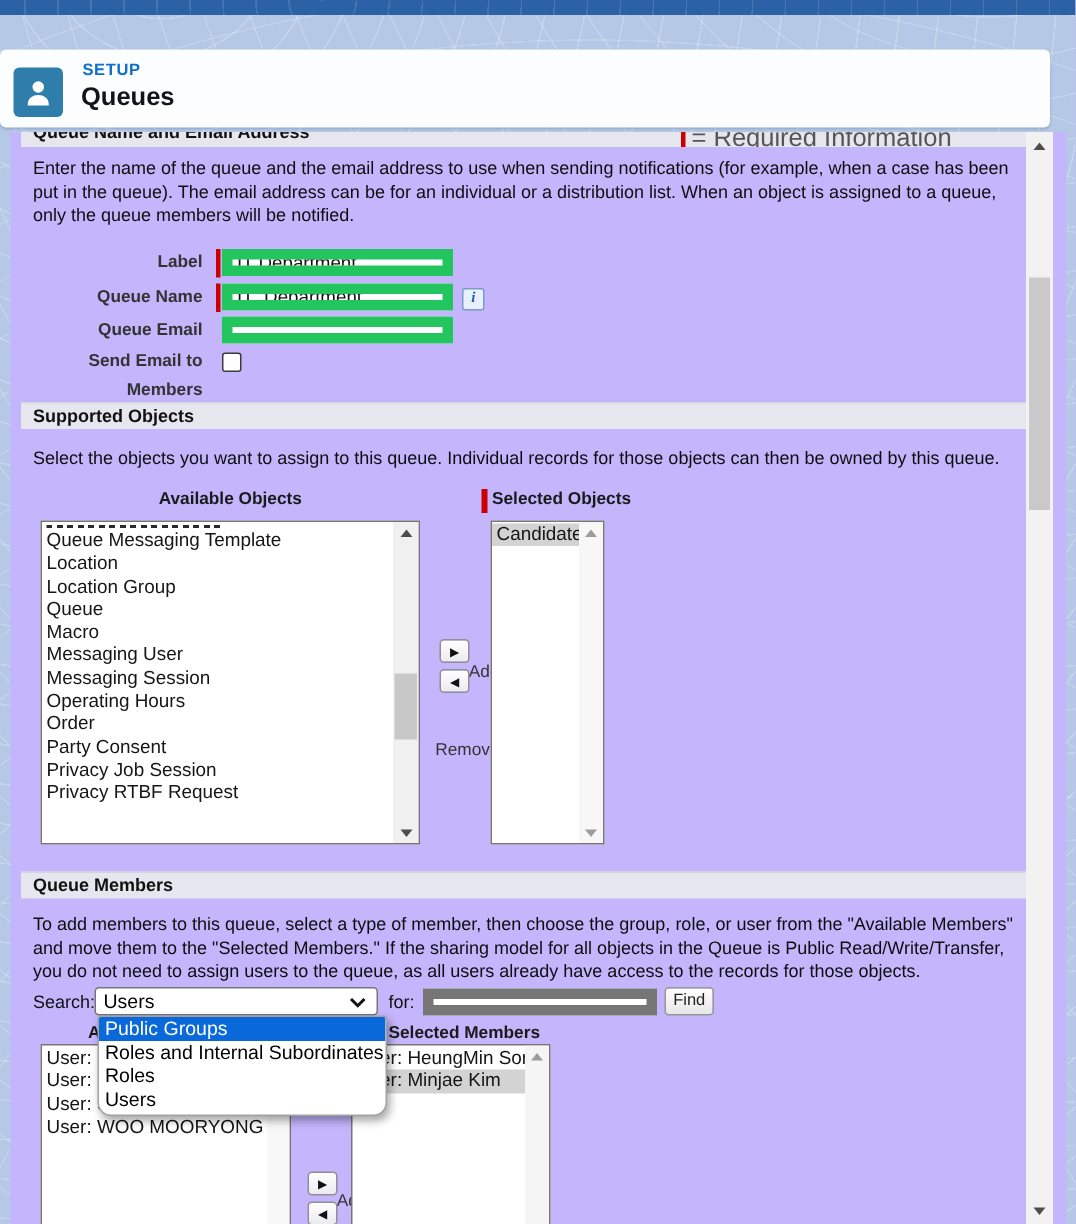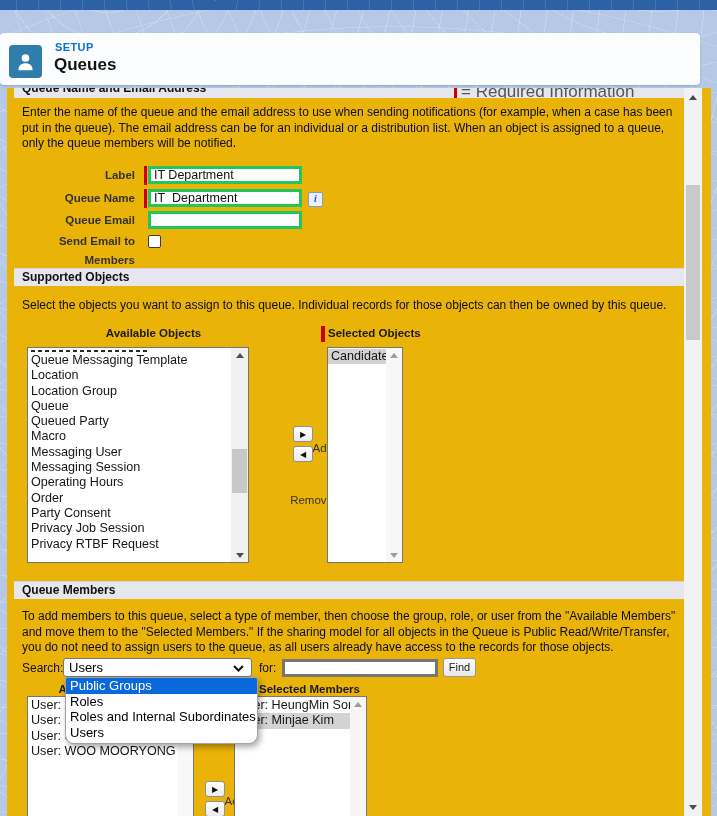--- a/index.html
+++ b/index.html
@@ -15,34 +15,34 @@
   .topbar{position:absolute;left:0;top:0;width:717px;height:10px;background:#2b62a6;
     background-image:repeating-radial-gradient(circle at 30% 0, rgba(255,255,255,.12) 0 1px, transparent 1px 22px);}
   
   .hcard{position:absolute;left:0;top:33px;width:700px;height:52px;background:#fcfdfe;border-radius:4px;
     box-shadow:0 1px 2px rgba(30,50,90,.25);}
   .icon-box{position:absolute;left:9px;top:12px;width:33px;height:33px;background:#2f7dab;border-radius:4px;
     display:flex;align-items:center;justify-content:center;}
   .eyebrow{position:absolute;left:55px;top:8px;font-size:11px;font-weight:bold;color:#0b6fce;letter-spacing:.4px;}
   .ptitle{position:absolute;left:54px;top:22px;font-size:17px;font-weight:bold;color:#141414;}
   
-  .panel{position:absolute;left:7px;top:88px;width:704px;height:728px;background:#eab308;overflow:hidden;}
+  .panel{position:absolute;left:7px;top:88px;width:704px;height:728px;background:#c4b5fd;overflow:hidden;}
   .secbar{position:absolute;left:7px;width:676px;height:17px;background:#e5e6ee;border-top:1px solid #d3d5e0;}
   .secbar .t{font-size:12px;font-weight:bold;color:#111;padding-left:8px;line-height:17px;display:block;}
   .bar1{position:absolute;left:7px;top:0;width:676px;height:10px;overflow:hidden;background:#e5e6ee;}
   .bar1 .inner{position:relative;transform:translateY(-8px);height:18px;}
   .bar1 .t{position:absolute;left:8px;top:0;font-size:12px;font-weight:bold;color:#111;line-height:17px;}
   .legend{position:absolute;left:440px;top:2px;font-size:17px;color:#555;display:flex;align-items:center;gap:4px;}
   .legend .rb{display:inline-block;width:3px;height:12px;background:#c00;}
   .para{position:absolute;left:15px;font-size:12px;color:#0e0e0e;line-height:15.5px;}
   
   .frow{position:absolute;left:0;height:20px;}
   .flabel{position:absolute;left:0;top:0;width:128px;text-align:right;font-size:11.5px;font-weight:bold;color:#333;line-height:19px;}
   .redbar{position:absolute;width:3px;background:#c00;}
-  .tinput{position:absolute;height:18px;background:#fff;border:3px solid #22c55e;font-size:12.5px;color:#111;
+  .tinput{position:absolute;height:18px;background:#fff;border:7px solid #22c55e;font-size:12.5px;color:#111;
     padding:0 0 0 3px;line-height:18px;box-sizing:border-box;font-family:inherit;}
   .infoicon{position:absolute;width:13px;height:13px;background:#e8f1fb;border:1px solid #7b9cc9;border-radius:2px;
     font:italic bold 10px "Liberation Serif",serif;color:#1e5fae;text-align:center;line-height:12px;}
   .checkbox{position:absolute;width:13px;height:13px;background:#fff;border:1.5px solid #3c3c3c;border-radius:2px;box-sizing:border-box;}
   
   .collabel{position:absolute;font-size:11.5px;font-weight:bold;color:#1a1a1a;}
   .lb{position:absolute;background:#fff;border:1px solid #767676;box-sizing:border-box;overflow:hidden;}
   .lb .opt{font-size:12.6px;color:#161616;line-height:15.3px;padding-left:3px;white-space:nowrap;}
   .lb .opt.sel{background:#d3d3d3;}
   .lb .items{padding-top:1px;}
@@ -127,28 +127,27 @@
 
   <div class="secbar" style="top:180px;">
     <span class="t">Supported Objects</span>
   </div>
   <div class="para" style="top:210px;width:660px;">Select the objects you want to assign to this queue. Individual records for those objects can then be owned by this queue.</div>
 
   <div class="collabel" style="left:20px;top:239px;width:253px;text-align:center;">Available Objects</div>
   <span class="redbar" style="left:314px;top:238px;height:16px;width:4px;"></span>
   <div class="collabel" style="left:321px;top:239px;white-space:nowrap;">Selected Objects</div>
 
-  <div class="lb" style="left:20px;top:259px;width:222px;height:216px;">
+  <div class="lb" style="left:20px;top:259px;width:253px;height:216px;">
     <div class="items" style="margin-right:17px;">
       <div class="sliver"></div>
     <div class="opt">Queue Messaging Template</div>
         <div class="opt">Location</div>
         <div class="opt">Location Group</div>
         <div class="opt">Queue</div>
-        <div class="opt">Queued Party</div>
         <div class="opt">Macro</div>
         <div class="opt">Messaging User</div>
         <div class="opt">Messaging Session</div>
         <div class="opt">Operating Hours</div>
         <div class="opt">Order</div>
         <div class="opt">Party Consent</div>
         <div class="opt">Privacy Job Session</div>
         <div class="opt">Privacy RTBF Request</div>
       </div>
     <div class="sb" style="width:17px;">
@@ -234,22 +233,22 @@
     <div class="sb" style="width:16px;background:#f5f5f5;">
       <div class="arr" style="top:0;">
           <span class="tri-up tri-lite"></span>
         </div>
     </div>
   </div>
 
   <div class="popup">
     <div>
         <div class="opt sel">Public Groups</div>
+        <div class="opt">Roles and Internal Subordinates</div>
         <div class="opt">Roles</div>
-        <div class="opt">Roles and Internal Subordinates</div>
         <div class="opt">Users</div>
       </div>
   </div>
 
   <div class="pansb">
     <div class="arr" style="top:2px;">
         <span class="tri-up"></span>
       </div>
     <div class="thumb"></div>
     <div class="arr" style="bottom:2px;">

